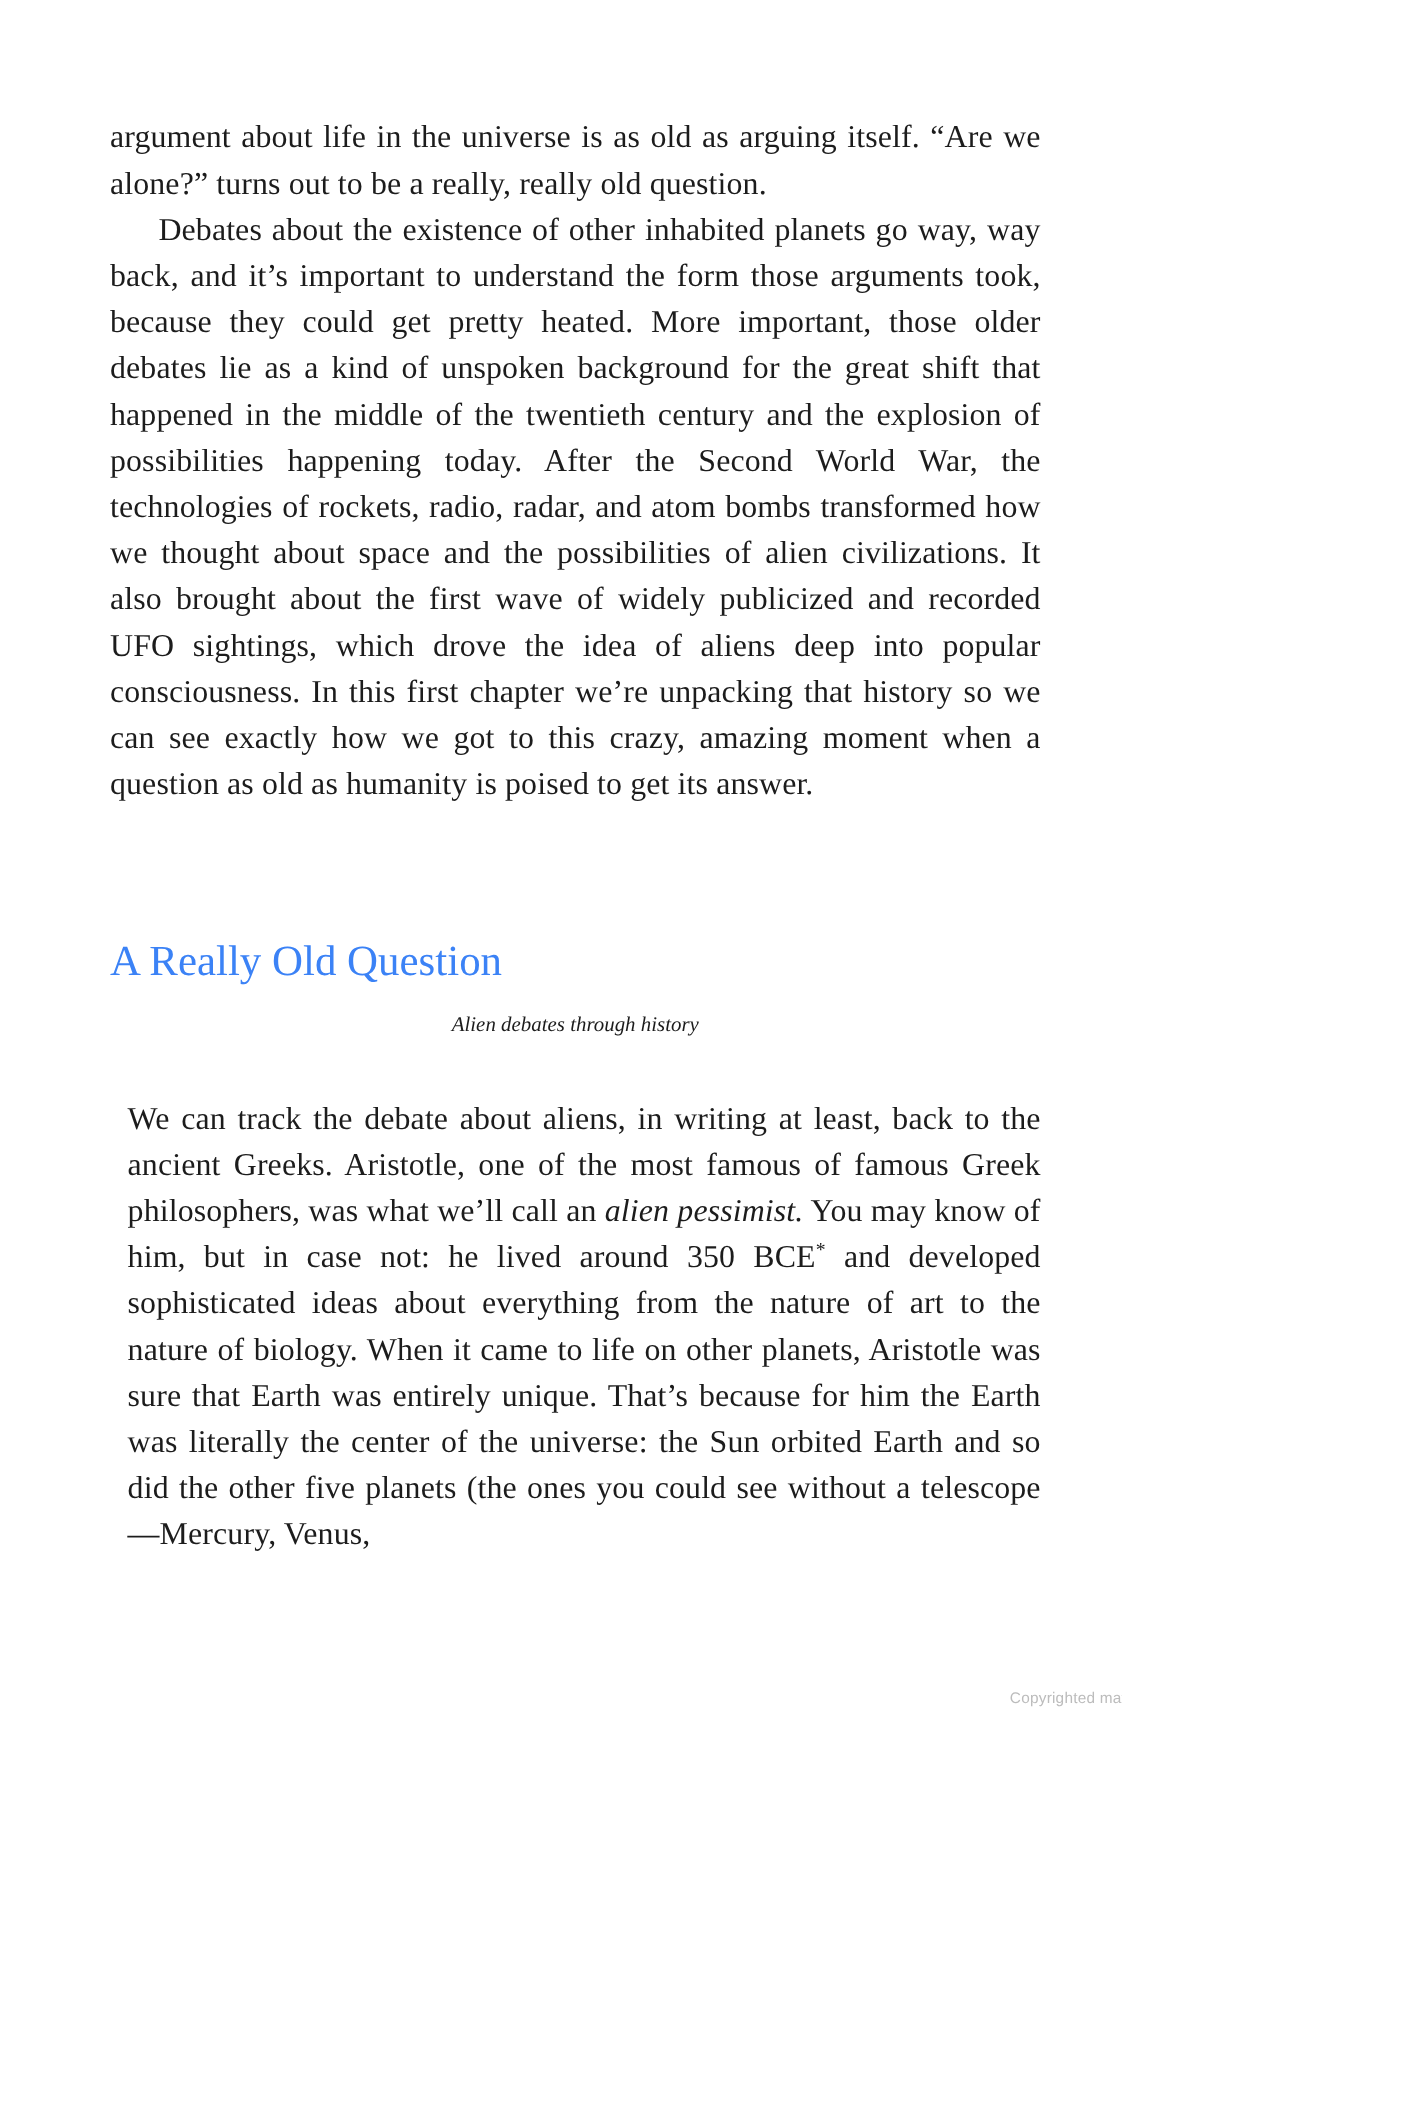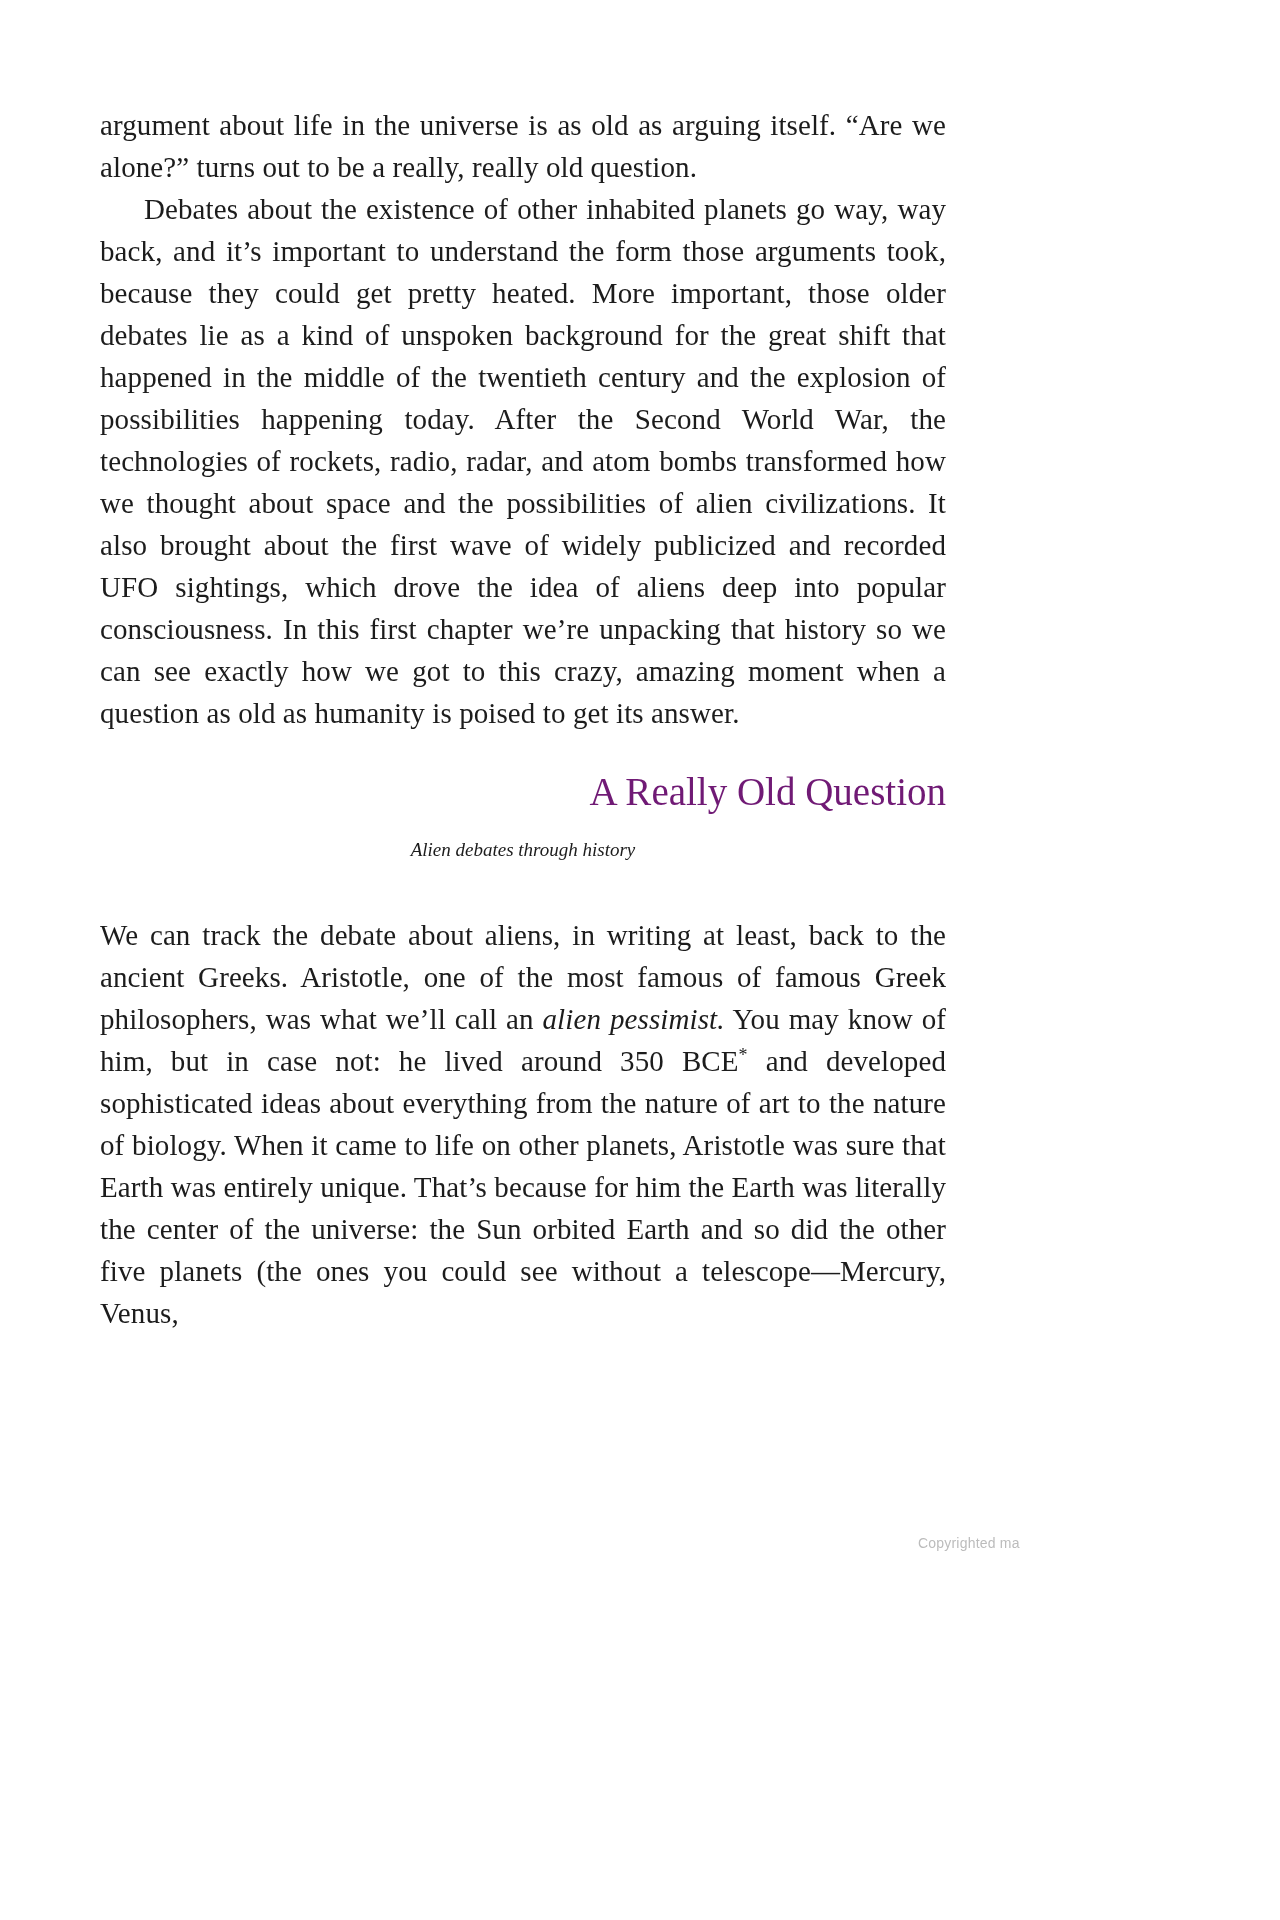--- a/index.html
+++ b/index.html
@@ -28,28 +28,29 @@
     line-height: 42px;
     text-align: justify;
     text-justify: inter-word;
     letter-spacing: 0.1px;
   }
   .para.indent {
     text-indent: 44px;
   }
   .para.after-heading {
     margin-top: 46px;
+    margin-left: 16px;
   }
   .section-heading {
-    margin: 34px 0 0 0;
+    margin: 116px 0 0 0;
     font-size: 39px;
     line-height: 48px;
     font-weight: 400;
-    text-align: right;
-    color: #701a75;
+    text-align: left;
+    color: #3b82f6;
   }
   .section-subtitle {
     margin-top: 16px;
     font-size: 19px;
     line-height: 36px;
     font-style: italic;
     text-align: center;
     color: #1c1c1c;
   }
   .italic-run {

